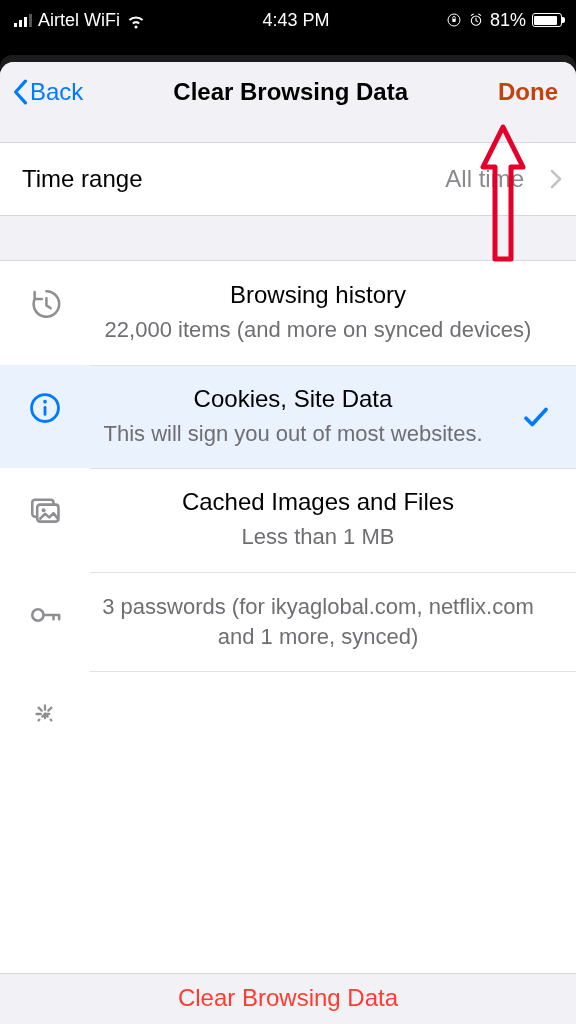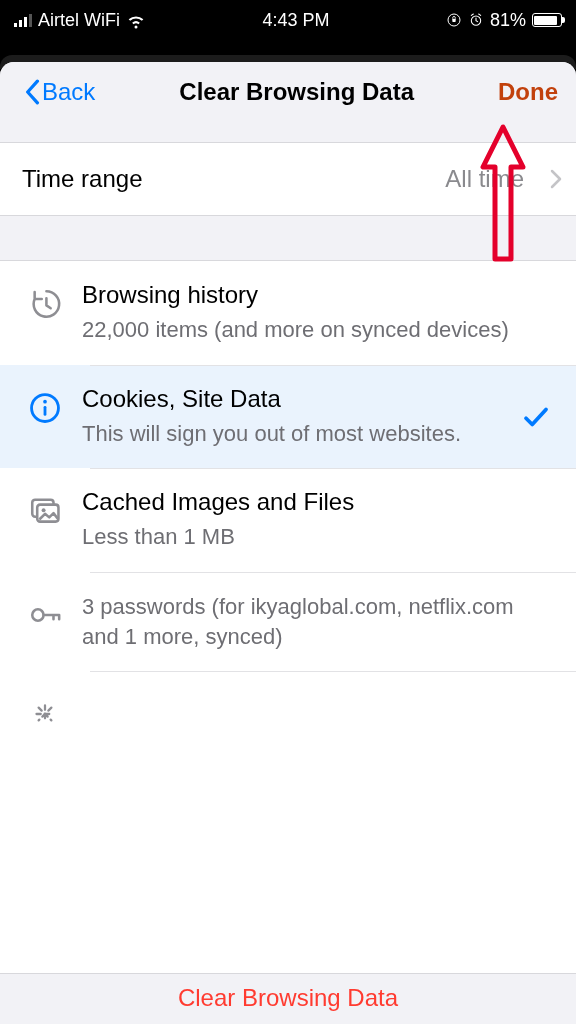--- a/index.html
+++ b/index.html
@@ -50,21 +50,21 @@
     top: 62px; left:0; right:0; bottom:0;
     background: #f2f2f6;
     border-radius: 14px 14px 0 0;
     overflow: hidden;
     display: flex; flex-direction: column;
   }
 
   
   .nav {
     display:flex; align-items:center; justify-content:space-between;
-    padding: 16px 18px 36px 24px;
+    padding: 16px 18px 36px 12px;
     background:#f2f2f6;
   }
   .nav-left { display:flex; align-items:center; gap:2px; color:#007aff; font-size:24px; }
   .chev-back { width:16px; height:26px; }
   .nav-title { font-size:24px; font-weight:600; color:#000; }
   .nav-right { color:#c2410c; font-size:24px; font-weight:600; }
 
   .thin-divider { height:1px; background:#d8d8dc; }
 
   
@@ -80,20 +80,21 @@
   .chev-fwd { width:12px; height:20px; color:#c4c4c7; }
 
   .gap { height:44px; }
 
   
   .list { background:#fff; flex:1; overflow:hidden; }
   .row {
     display:flex; align-items:flex-start; gap:14px;
     padding: 20px 22px 20px 22px;
     position:relative;
+    text-align:center;
   }
   .row.selected { background:#eaf3fd; }
   .row + .row::before {
     content:""; position:absolute; top:0; left:90px; right:0; height:1px;
     background:#e2e2e5;
   }
   .row-icon {
     width:46px; min-width:46px;
     display:flex; align-items:center; justify-content:center;
     color:#8e8e93;

